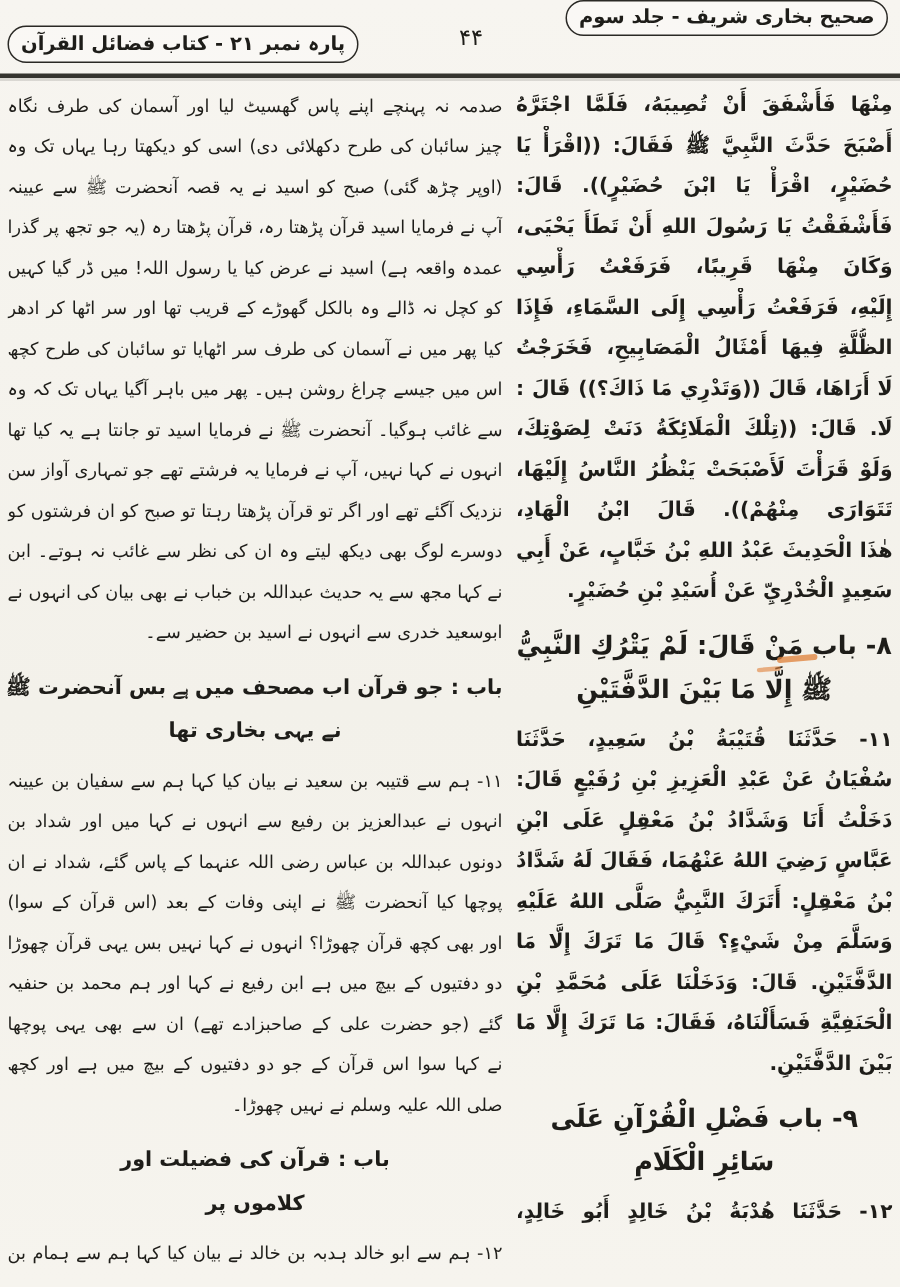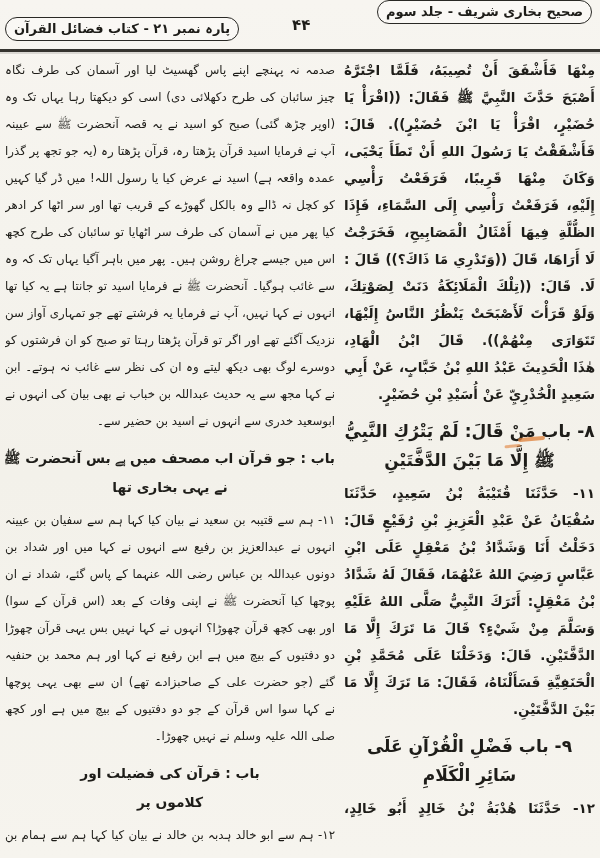--- a/index.html
+++ b/index.html
@@ -11,21 +11,21 @@
   }
   
   .hbox{
     position:absolute; border:1.7px solid #2a2925; border-radius:13px;
     padding:3px 8px 4px; font-size:13px; font-weight:bold; white-space:nowrap;
     background:rgba(255,255,255,.35);
   }
   .hbox.volume{ top:0; right:8px; }
   .hbox.chapter{ top:17px; left:5px; }
   .pagenum{
-    position:absolute; top:16px; left:292px; font-size:15px; font-weight:bold;
+    position:absolute; top:16px; left:306px; font-size:15px; font-weight:normal;
     letter-spacing:1px;
   }
   .rule{
     position:absolute; top:49px; left:0; width:600px; height:3px;
     background:#35342f; box-shadow:0 2px 0 rgba(53,52,47,.15);
   }
   
   main{
     position:absolute; top:57px; right:5px; left:5px; bottom:0;
     display:flex; justify-content:space-between;

